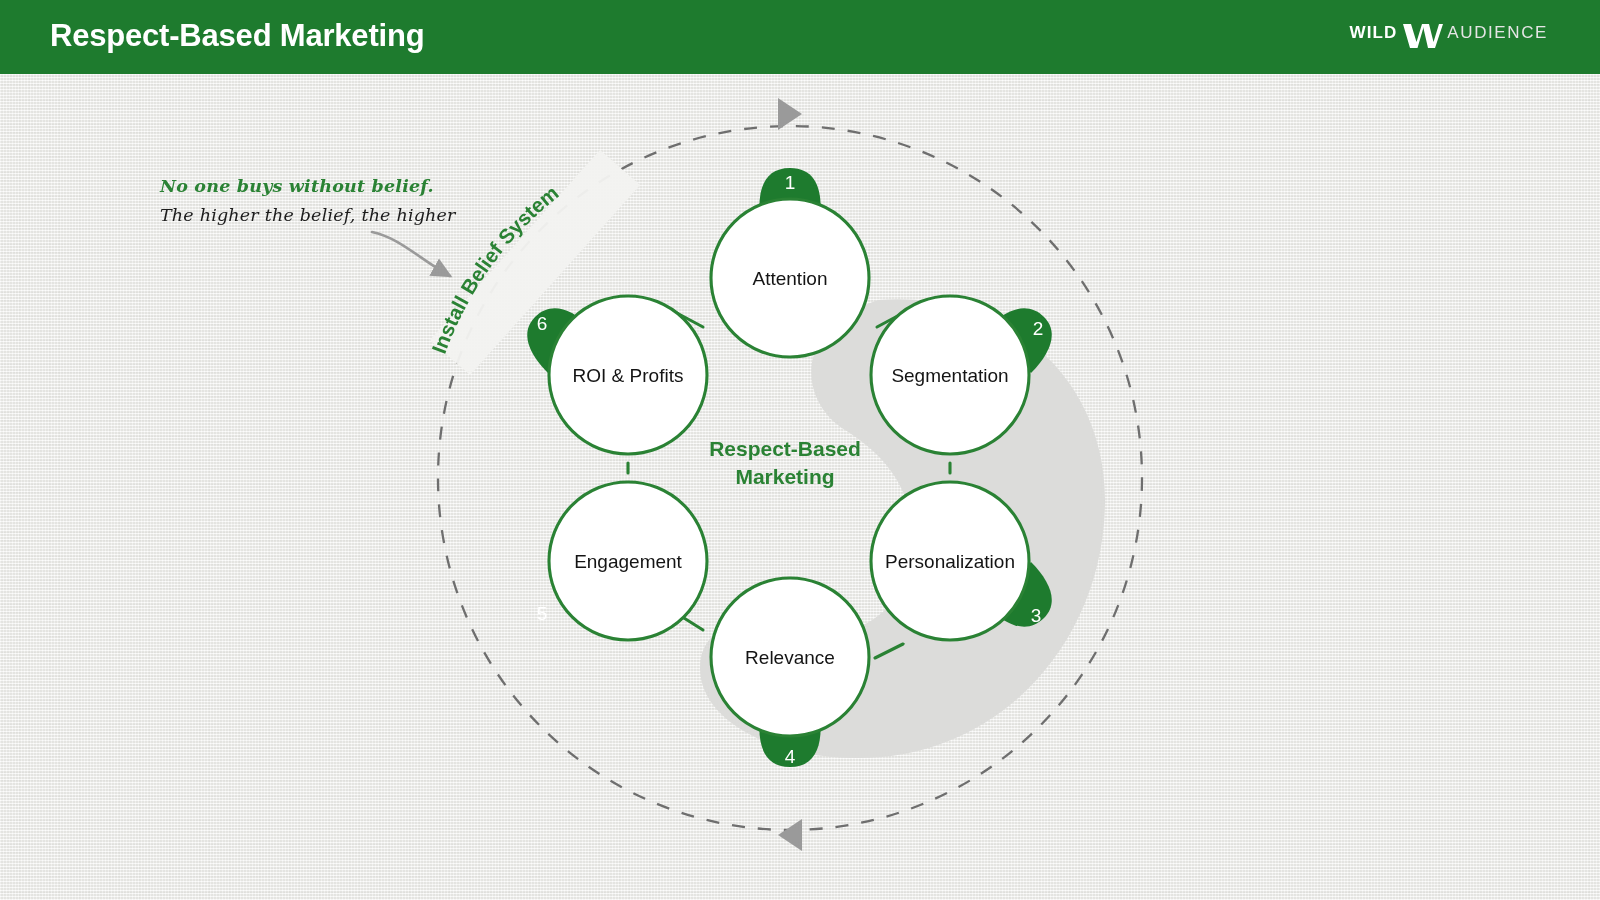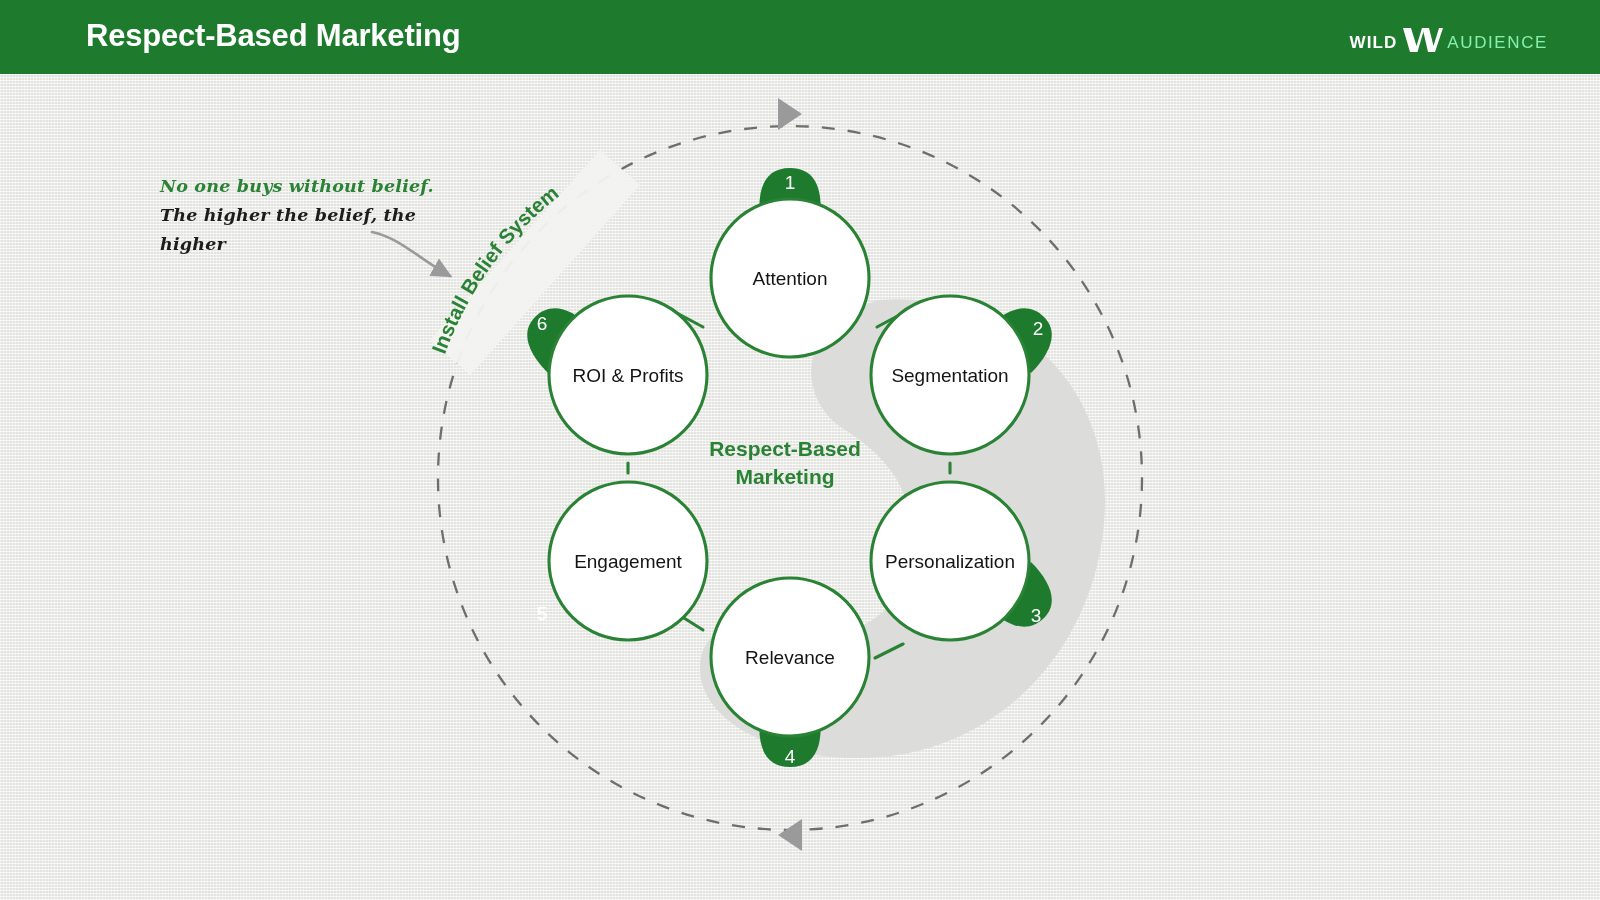--- a/index.html
+++ b/index.html
@@ -34,64 +34,62 @@
   }
   #header-title {
     position: absolute;
     left: 50px;
     top: 18px;
     font-size: 31px;
     font-weight: bold;
     color: #ffffff;
     letter-spacing: -0.2px;
     white-space: nowrap;
-    margin-left: 36px;
   }
   #logo {
     position: absolute;
     right: 52px;
     top: 23px;
     display: flex;
-    align-items: flex-end;
+    align-items: flex-start;
     height: 30px;
     white-space: nowrap;
   }
   #logo .logo-wild {
     font-size: 17px;
     font-weight: bold;
     color: #ffffff;
     letter-spacing: 1.1px;
   }
   #logo .logo-mark {
     display: inline-block;
     margin: 0 3px 0 5px;
     line-height: 0;
   }
   #logo .logo-audience {
     font-size: 17px;
     font-weight: normal;
-    color: #86efac;
+    color: #e5e5e5;
     letter-spacing: 1.6px;
-    margin-top: 16px;
   }
 
   
   #note {
     position: absolute;
     left: 160px;
     top: 150px;
     width: 300px;
     font-family: "DejaVu Serif", serif;
     font-style: italic;
     font-size: 17.5px;
     line-height: 29px;
     letter-spacing: 0.2px;
   }
   #note .l1 { color: #2a8234; font-weight: bold; display: block; margin-top: 22px; }
-  #note .l2, #note .l3 { color: #1c1c1c; font-weight: bold; display: block; }
+  #note .l2, #note .l3 { color: #1c1c1c; font-weight: normal; display: block; }
 
   
   #canvas {
     position: absolute;
     left: 0; top: 0;
     width: 1600px;
     height: 900px;
   }
 
   .node-label {

